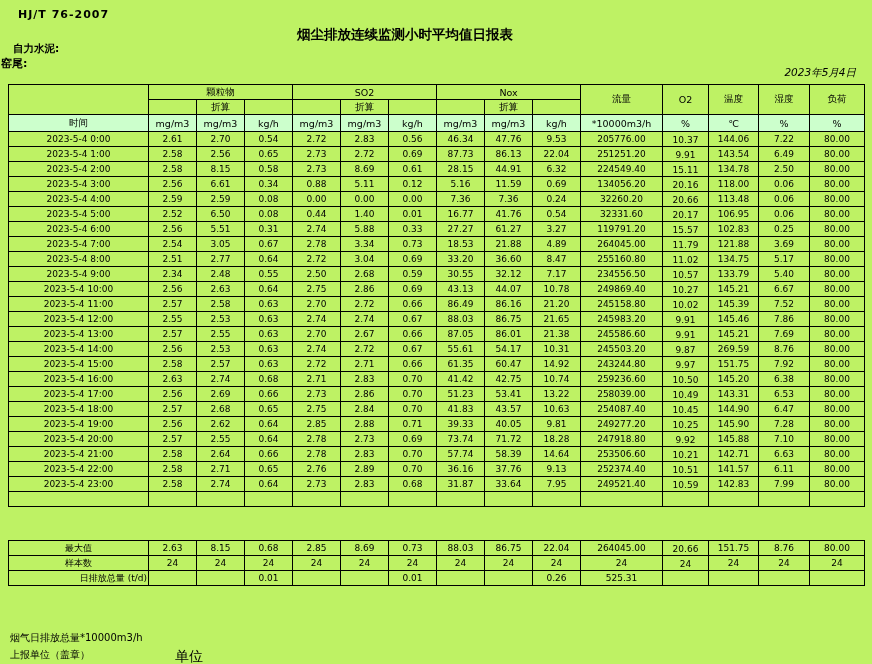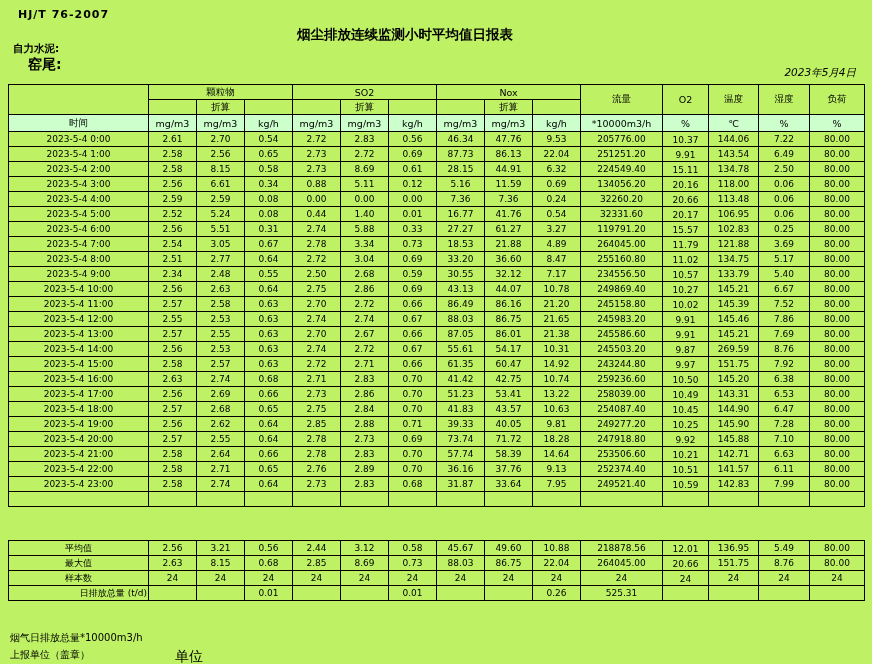--- a/index.html
+++ b/index.html
@@ -3,21 +3,21 @@
 <meta charset="utf-8">
 <style>
   * { margin:0; padding:0; box-sizing:border-box; }
   html,body { background:#fff; }
   body { font-family:"DejaVu Sans", sans-serif; color:#000; }
   .page { position:relative; width:872px; height:664px; background:#bef264; overflow:hidden; }
 
   .std-code { position:absolute; left:18px; top:8px; font-size:11px; font-weight:bold; letter-spacing:1px; }
   .report-title { position:absolute; left:0; right:62px; top:26px; text-align:center; font-size:13.5px; font-weight:bold; }
   .company-line { position:absolute; left:13px; top:42px; font-size:10.5px; font-weight:bold; }
-  .location-line { position:absolute; left:28px; top:56px; font-size:14px; font-weight:bold; }
+  .location-line { position:absolute; left:1px; top:56px; font-size:11px; font-weight:bold; }
   .date-line { position:absolute; right:16px; top:66px; font-size:10.5px;font-style:italic; }
 
   table { border-collapse:collapse; table-layout:fixed; font-size:9px; }
   td { border:1px solid #000; height:15px; text-align:center; vertical-align:middle;
        padding:0 1px; white-space:nowrap; overflow:hidden; }
   .main-table { position:absolute; left:8px; top:84px; }
   .summary-table { position:absolute; left:8px; top:540px; }
   thead td { height:15px; font-size:9.5px; }
   .units-row td { background:#ccffcc; height:17px; }
   .o2col { vertical-align:bottom; padding-bottom:1px; }
@@ -180,21 +180,21 @@
           <td>0.24</td>
           <td>32260.20</td>
           <td class="o2col">20.66</td>
           <td>113.48</td>
           <td>0.06</td>
           <td>80.00</td>
         </tr>
         <tr>
           <td>2023-5-4 5:00</td>
           <td>2.52</td>
-          <td>5.24</td>
+          <td>6.50</td>
           <td>0.08</td>
           <td>0.44</td>
           <td>1.40</td>
           <td>0.01</td>
           <td>16.77</td>
           <td>41.76</td>
           <td>0.54</td>
           <td>32331.60</td>
           <td class="o2col">20.17</td>
           <td>106.95</td>
@@ -540,37 +540,20 @@
         <col style="width:48px">
         <col style="width:48px">
       <col style="width:82px">
       <col style="width:46px">
         <col style="width:50px">
         <col style="width:51px">
         <col style="width:55px">
     </colgroup>
     <tbody id="summary-body">
         <tr>
-          <td>平均值</td>
-          <td>2.56</td>
-          <td>3.21</td>
-          <td>0.56</td>
-          <td>2.44</td>
-          <td>3.12</td>
-          <td>0.58</td>
-          <td>45.67</td>
-          <td>49.60</td>
-          <td>10.88</td>
-          <td>218878.56</td>
-          <td class="o2col">12.01</td>
-          <td>136.95</td>
-          <td>5.49</td>
-          <td>80.00</td>
-        </tr>
-        <tr>
           <td>最大值</td>
           <td>2.63</td>
           <td>8.15</td>
           <td>0.68</td>
           <td>2.85</td>
           <td>8.69</td>
           <td>0.73</td>
           <td>88.03</td>
           <td>86.75</td>
           <td>22.04</td>

